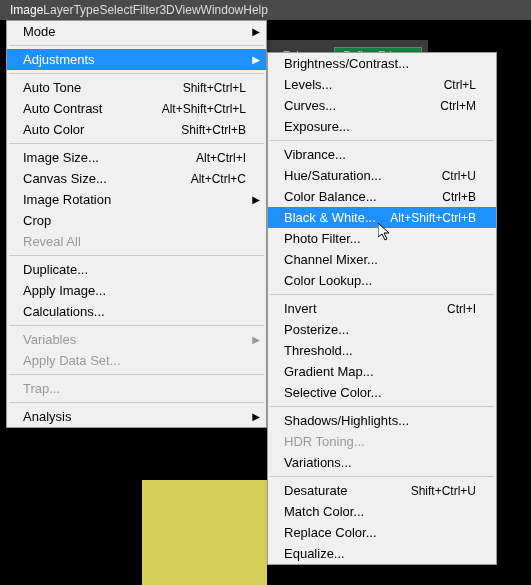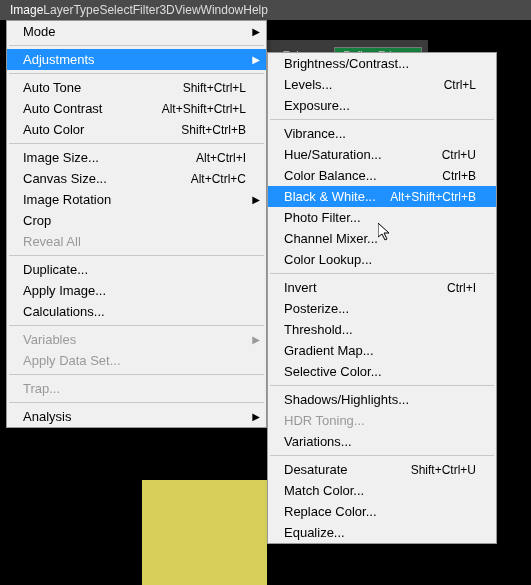--- a/index.html
+++ b/index.html
@@ -117,20 +117,24 @@
 
 <div class="menu menu2">
   <div class="menu-item">
       <span>Brightness/Contrast...</span>
     </div>
   <div class="menu-item">
       <span>Levels...</span>
       <span class="shortcut">Ctrl+L</span>
     </div>
   <div class="menu-item">
+      <span>Curves...</span>
+      <span class="shortcut">Ctrl+M</span>
+    </div>
+  <div class="menu-item">
       <span>Exposure...</span>
     </div>
   <div class="menu-sep"></div>
   <div class="menu-item">
       <span>Vibrance...</span>
     </div>
   <div class="menu-item">
       <span>Hue/Saturation...</span>
       <span class="shortcut">Ctrl+U</span>
     </div>

